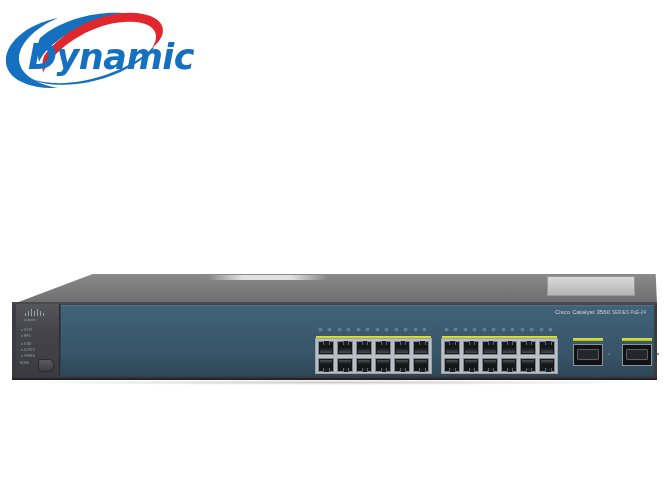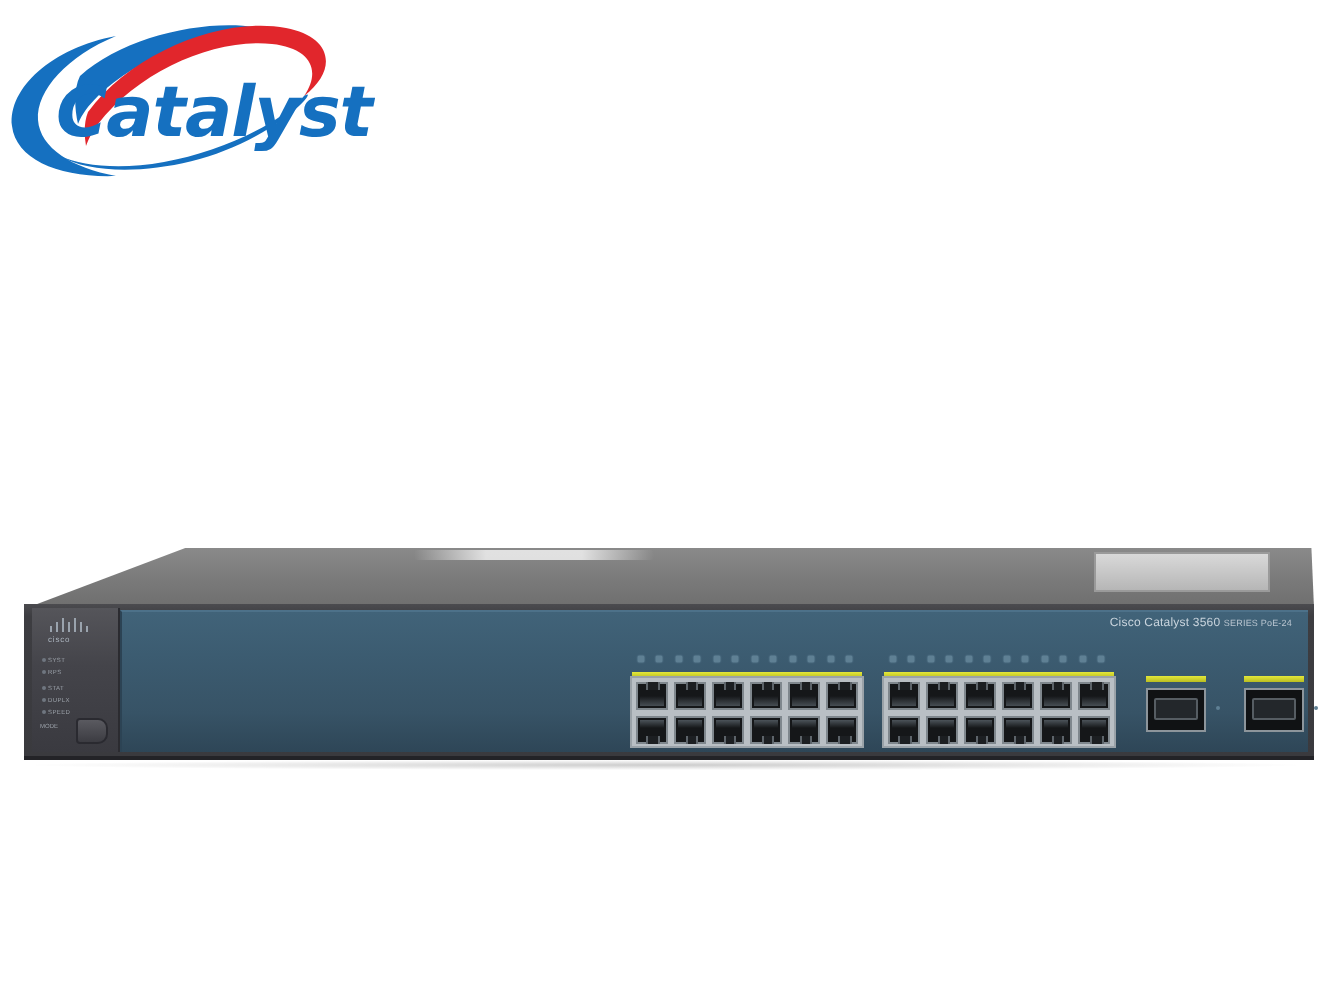--- a/index.html
+++ b/index.html
@@ -331,21 +331,21 @@
     <path d="M40 34 C62 14, 104 5, 130 10 C104 12, 70 24, 49 44
              C44 49, 41 53, 39 58 C37 49, 37 40, 40 34 Z" fill="#1570c0"></path>
 
     <path d="M44 52 C66 22, 112 4, 143 10 C165 14, 170 30, 152 44
              C161 31, 155 20, 136 18 C108 15, 70 31, 49 58
              C46 62, 44 66, 43 69 C42 63, 42 57, 44 52 Z" fill="#e1262c"></path>
 
     <path d="M30 74 C50 86, 96 82, 128 64 C150 52, 158 40, 152 44
              C140 58, 110 72, 82 77 C60 81, 41 79, 30 74 Z" fill="#1570c0"></path>
   </svg>
-  <div id="logo-wordmark">Catalyst</div>
+  <div id="logo-wordmark">Dynamic</div>
 </div>
 
 <div id="switch-photo">
 
   <div id="switch-top">
     <div id="switch-top-sheen"></div>
     <div id="switch-top-label"></div>
   </div>
 
   <div id="switch-front">

